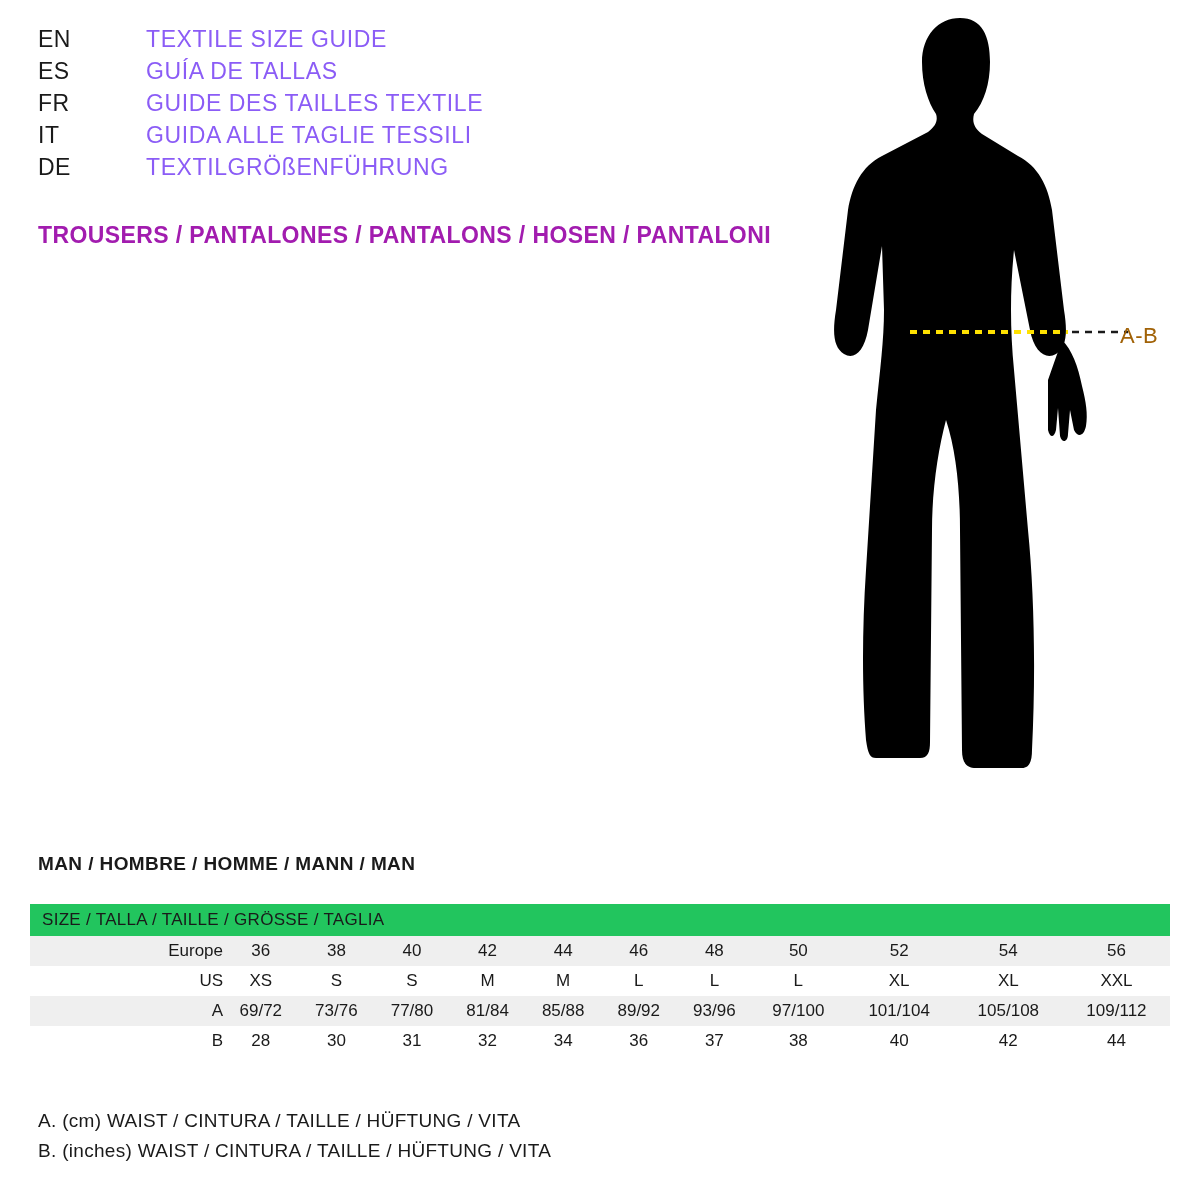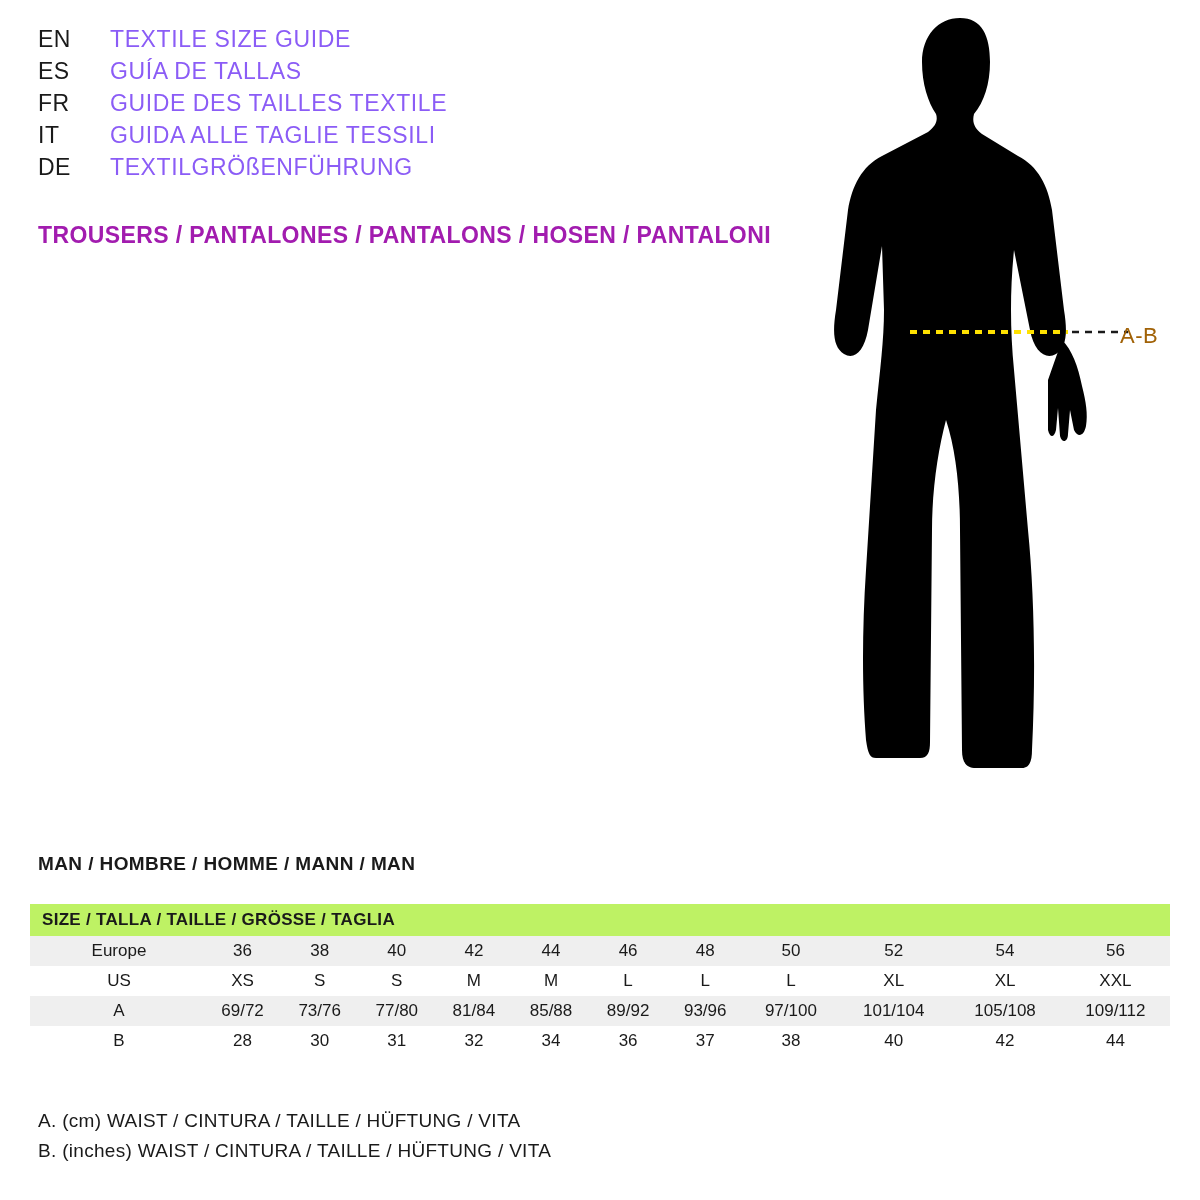--- a/index.html
+++ b/index.html
@@ -20,20 +20,21 @@
   #lang-block {
     position: absolute;
     left: 38px;
     top: 26px;
     width: 780px;
   }
   .lang-row {
     display: flex;
     align-items: baseline;
     height: 32px;
+    gap: 36px;
   }
   .lang-code {
     width: 72px;
     font-size: 23px;
     letter-spacing: 0.5px;
     color: #1a1a1a;
   }
   .lang-text {
     font-size: 23px;
     letter-spacing: 0.6px;
@@ -93,32 +94,32 @@
     width: 1140px;
     border-collapse: collapse;
     font-size: 17px;
   }
   #size-table td {
     height: 30px;
     padding: 0;
     color: #1a1a1a;
   }
   #size-table tr.header-row td {
-    background: #bef264;
+    background: #22c55e;
     font-size: 17px;
-    font-weight: bold;
+    font-weight: normal;
     letter-spacing: 0.3px;
     padding-left: 12px;
     height: 32px;
   }
   #size-table tr.band-light td { background: #efefef; }
   #size-table tr.band-white td { background: #ffffff; }
   #size-table td.rowlabel {
-    padding-left: 4px;
-    text-align: center;
+    padding-left: 23px;
+    text-align: right;
     width: 170px;
   }
   #size-table td.val {
     text-align: center;
   }
 
   
   #footnotes {
     position: absolute;
     left: 38px;

